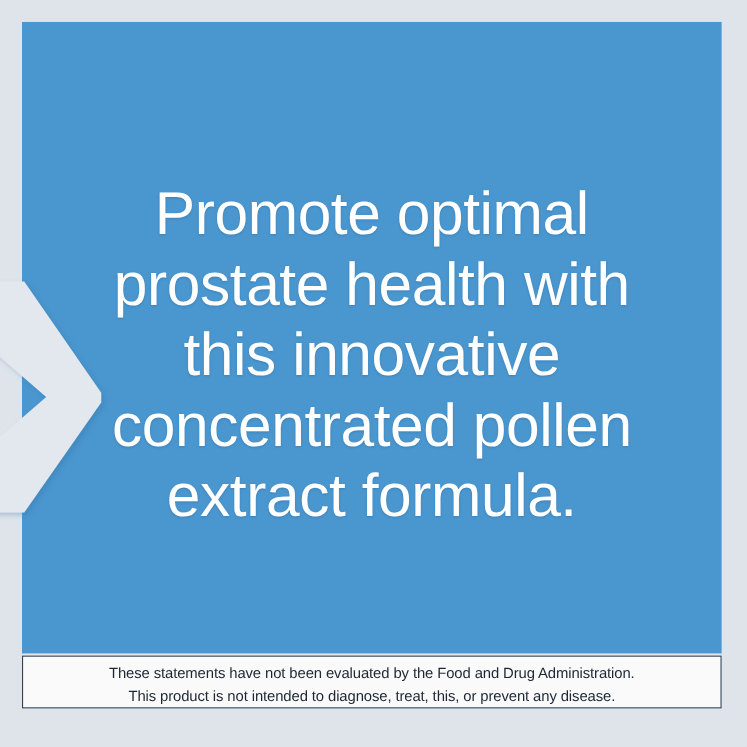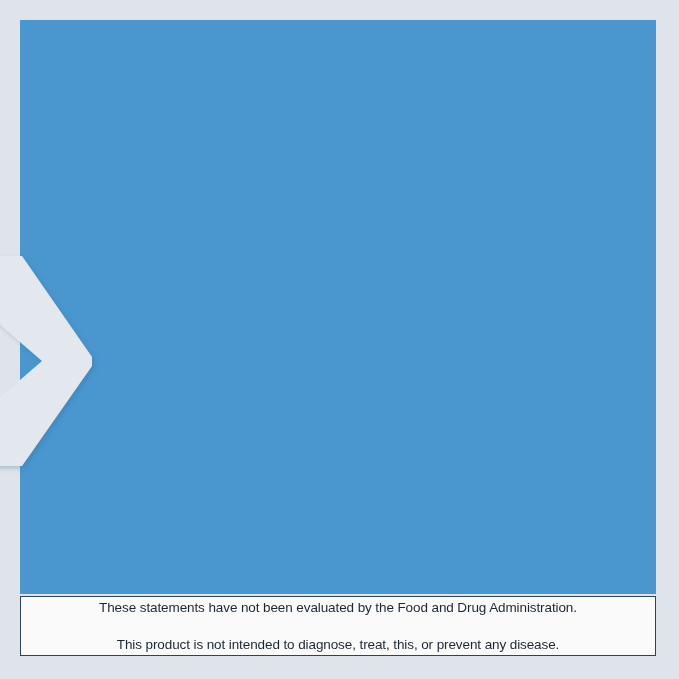--- a/index.html
+++ b/index.html
@@ -70,28 +70,28 @@
     white-space: nowrap;
     text-shadow: 0 1px 2px rgba(30, 80, 120, 0.28);
   }
 
   
   #disclaimer-box {
     position: absolute;
     left: 20px;
     top: 596px;
     width: 636px;
-    height: 60px;
+    height: 48px;
     box-sizing: border-box;
     background: #fafafa;
     border: 1.5px solid #2f4256;
     display: flex;
     flex-direction: column;
     align-items: center;
-    justify-content: space-between;
+    justify-content: flex-end;
   }
   #disclaimer-box .dl-line {
     display: block;
     color: #1d2733;
     font-family: "Liberation Sans", sans-serif;
     font-size: 13.5px;
     font-weight: 400;
     line-height: 21px;
     letter-spacing: -0.1px;
     white-space: nowrap;
@@ -108,20 +108,27 @@
       <svg viewBox="0 0 94 210" xmlns="http://www.w3.org/2000/svg" aria-hidden="true">
         <defs>
           <filter id="chev-shadow" x="-30%" y="-30%" width="180%" height="180%">
             <feDropShadow dx="2.5" dy="2.5" stdDeviation="2.2" flood-color="#2d6d9e" flood-opacity="0.30"></feDropShadow>
           </filter>
         </defs>
         <path d="M -10 0 L 22 0 L 92 101 L 92 110 L 22 210 L -10 210 L -10 150 L 42 105 L -10 60 Z" fill="#e3e8ee" filter="url(#chev-shadow)"></path>
       </svg>
     </div>
 
+    <div id="headline">
+      <span class="hl-line">Promote optimal</span>
+      <span class="hl-line">prostate health with</span>
+      <span class="hl-line">this innovative</span>
+      <span class="hl-line">concentrated pollen</span>
+      <span class="hl-line">extract formula.</span>
+    </div>
 
   </div>
 
   <div id="disclaimer-box">
     <span class="dl-line">These statements have not been evaluated by the Food and Drug Administration.</span>
     <span class="dl-line">This product is not intended to diagnose, treat, this, or prevent any disease.</span>
   </div>
 
 </div>
 

